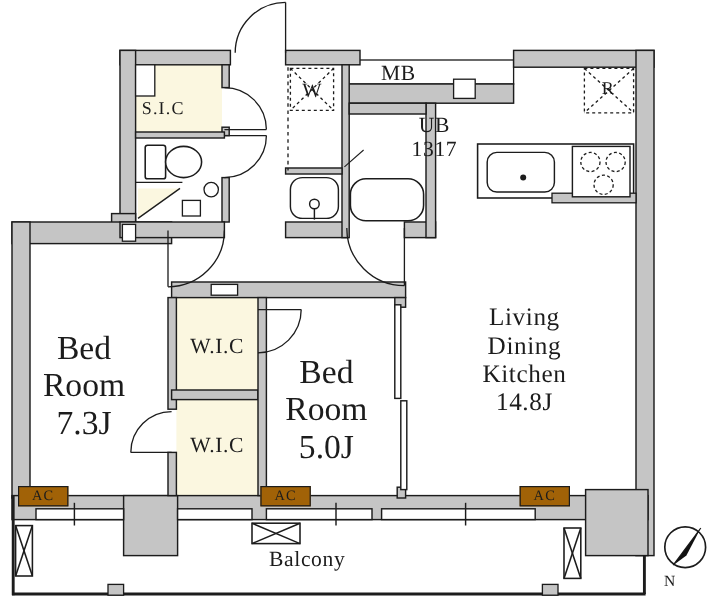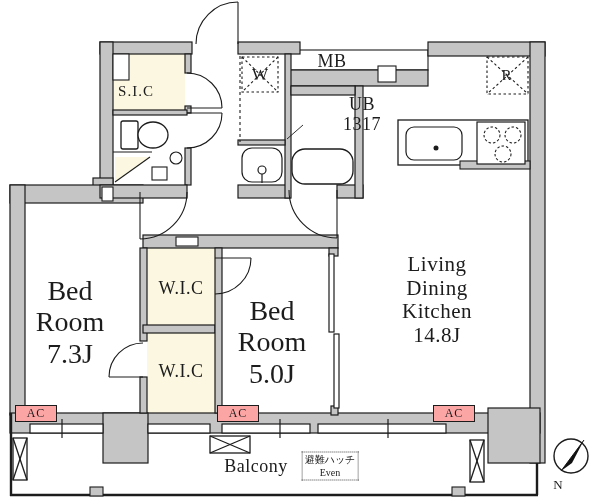--- a/index.html
+++ b/index.html
@@ -7,21 +7,21 @@
         font-family:"Liberation Serif","DejaVu Serif",serif;color:#1c1c1c;}
   #plan svg{position:absolute;left:0;top:0;}
   .lbl{position:absolute;transform:translate(-50%,-50%);white-space:pre-line;
        text-align:center;line-height:1.12;color:#1c1c1c;}
   .s20{font-size:28px;}
   .s21{font-size:21px;letter-spacing:.5px;}
   .s15{font-size:15px;letter-spacing:1px;}
   .s14{font-size:18px;letter-spacing:.5px;}
   .s13{font-size:13px;}
   .s17{font-size:17px;}
-  .ac{position:absolute;width:40px;height:15px;border:1.5px solid #1c1c1c;background:#fca5a5;
+  .ac{position:absolute;width:40px;height:15px;border:1.5px solid #1c1c1c;background:#a16207;
       font-size:12px;text-align:center;line-height:15px;letter-spacing:1px;}
   .hatch{position:absolute;transform:translate(-50%,-50%);border:1.5px dotted #444;
          background:transparent;font-size:10px;line-height:1.25;text-align:center;
          white-space:pre-line;padding:1px 2px;}
 </style>
 </head>
 <body>
 
 <div id="plan">
 <svg width="600" height="504" viewBox="0 0 600 504">
@@ -197,15 +197,13 @@
 Dining
 Kitchen
 14.8J</div>
 <div class="lbl s14" style="left:256px;top:466px;">Balcony</div>
 <div class="lbl s13" style="left:558px;top:485px;">N</div>
 
 <div class="ac" style="left:15px;top:405px;">AC</div>
 <div class="ac" style="left:217px;top:405px;">AC</div>
 <div class="ac" style="left:433px;top:405px;">AC</div>
 
-<div class="hatch" style="left:330px;top:466px;">避難ハッチ
-Even</div>
 </div>
 
 </body></html>

